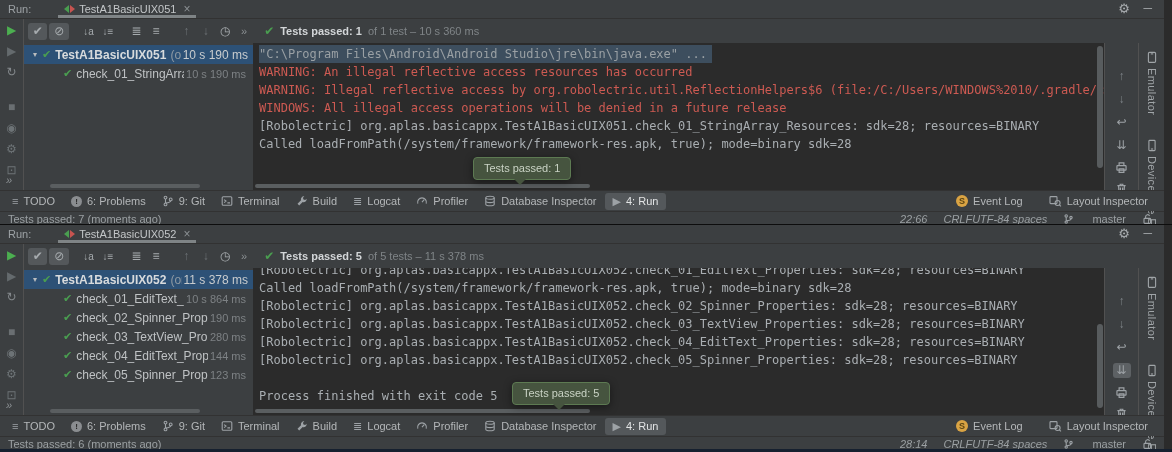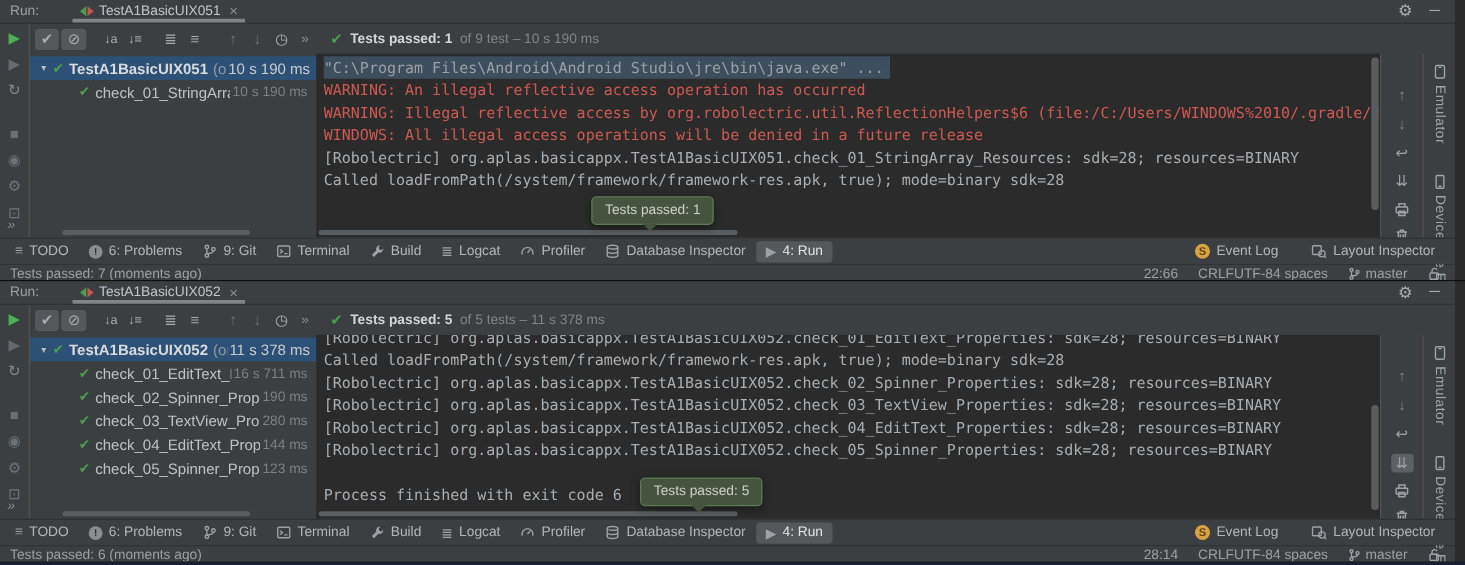--- a/index.html
+++ b/index.html
@@ -94,22 +94,22 @@
   .twb-item{display:flex;align-items:center;gap:5px;padding:2px 8px;color:#b4b7b9;white-space:nowrap;}
   .twb-item .mini{font-size:11px;color:#9da2a6;}
   .twb-item.active{background:#54585b;border-radius:3px;color:#e2e4e5;}
   .circ{width:11px;height:11px;border-radius:50%;background:#8a8d90;color:#2b2b2b;font-size:8px;line-height:11px;text-align:center;font-weight:bold;}
   .twb-right{margin-left:auto;display:flex;align-items:center;gap:10px;margin-right:8px;}
   .elog{width:12px;height:12px;border-radius:6px;background:#d9a343;color:#5d4512;font-size:9px;font-weight:bold;text-align:center;line-height:12px;}
 
   
   .statusbar{height:14px;display:flex;align-items:center;padding:0 10px 0 8px;color:#9ba0a3;border-top:1px solid #323232;background:#3c3f41;}
   .sb-right{margin-left:auto;display:flex;align-items:center;gap:16px;}
-  .sb-right .seg{white-space:nowrap;}
-  .branch-wrap{display:flex;align-items:center;gap:3px;}
+  .sb-right .seg{white-space:nowrap;font-style:italic;}
+  .branch-wrap{display:flex;align-items:center;gap:18px;}
   svg.ic{display:block;}
 </style>
 </head>
 <body>
 
 <div class="panel w1">
   <div class="header">
     <span class="run-label">Run:</span>
     <div class="tab">
       <span class="tab-icon">
@@ -147,21 +147,21 @@
             <span>≣</span>
             <span>≡</span>
             <span>↑</span>
             <span>↓</span>
             <span>◷</span>
           </span>
         <span class="tb-more">»</span>
         <span class="summary">
           <span class="chk">✔</span>
           <b>Tests passed: 1</b>
-          <span class="dim">of 9 test – 10 s 190 ms</span>
+          <span class="dim">of 1 test – 10 s 360 ms</span>
         </span>
       </div>
 
       <div class="content">
         <div class="tree">
           <div class="trow sel">
             <span class="chev">▾</span>
             <span class="tcheck">✔</span>
             <span class="tname">TestA1BasicUIX051</span>
             <span class="tpkg">(org.aplas.basica</span>
@@ -175,21 +175,21 @@
                 <span class="ctime">10 s 190 ms</span>
               </div>
             </div>
           <i class="tree-hthumb"></i>
         </div>
 
         <div class="console">
           <div class="clines">
 
           <div class="cline selected">"C:\Program Files\Android\Android Studio\jre\bin\java.exe" ...</div>
-              <div class="cline warning">WARNING: An illegal reflective access operation has occurred</div>
+              <div class="cline warning">WARNING: An illegal reflective access resources has occurred</div>
               <div class="cline warning">WARNING: Illegal reflective access by org.robolectric.util.ReflectionHelpers$6 (file:/C:/Users/WINDOWS%2010/.gradle/caches/modules-2/files-2.</div>
               <div class="cline warning">WINDOWS: All illegal access operations will be denied in a future release</div>
               <div class="cline info">[Robolectric] org.aplas.basicappx.TestA1BasicUIX051.check_01_StringArray_Resources: sdk=28; resources=BINARY</div>
               <div class="cline info">Called loadFromPath(/system/framework/framework-res.apk, true); mode=binary sdk=28</div>
             </div>
           <i class="vthumb"></i>
           <i class="con-hthumb"></i>
         </div>
 
         <div class="rstrip">
@@ -388,21 +388,21 @@
             <span class="tcheck">✔</span>
             <span class="tname">TestA1BasicUIX052</span>
             <span class="tpkg">(org.aplas.basica</span>
             <span class="ttime">11 s 378 ms</span>
           </div>
           <div>
 
               <div class="trow child">
                 <span class="tcheck">✔</span>
                 <span class="tlabel">check_01_EditText_Properties</span>
-                <span class="ctime">16 s 711 ms</span>
+                <span class="ctime">10 s 864 ms</span>
               </div>
 
               <div class="trow child">
                 <span class="tcheck">✔</span>
                 <span class="tlabel">check_02_Spinner_Properties</span>
                 <span class="ctime">190 ms</span>
               </div>
 
               <div class="trow child">
                 <span class="tcheck">✔</span>
@@ -428,21 +428,21 @@
         <div class="console">
           <div class="clines">
 
           <div class="cline info">[Robolectric] org.aplas.basicappx.TestA1BasicUIX052.check_01_EditText_Properties: sdk=28; resources=BINARY</div>
               <div class="cline info">Called loadFromPath(/system/framework/framework-res.apk, true); mode=binary sdk=28</div>
               <div class="cline info">[Robolectric] org.aplas.basicappx.TestA1BasicUIX052.check_02_Spinner_Properties: sdk=28; resources=BINARY</div>
               <div class="cline info">[Robolectric] org.aplas.basicappx.TestA1BasicUIX052.check_03_TextView_Properties: sdk=28; resources=BINARY</div>
               <div class="cline info">[Robolectric] org.aplas.basicappx.TestA1BasicUIX052.check_04_EditText_Properties: sdk=28; resources=BINARY</div>
               <div class="cline info">[Robolectric] org.aplas.basicappx.TestA1BasicUIX052.check_05_Spinner_Properties: sdk=28; resources=BINARY</div>
               <div class="cline blank"></div>
-              <div class="cline info">Process finished with exit code 6</div>
+              <div class="cline info">Process finished with exit code 5</div>
             </div>
           <i class="vthumb"></i>
           <i class="con-hthumb"></i>
         </div>
 
         <div class="rstrip">
           <div class="ct-icons">
 
           <span>↑</span>
               <span>↓</span>

